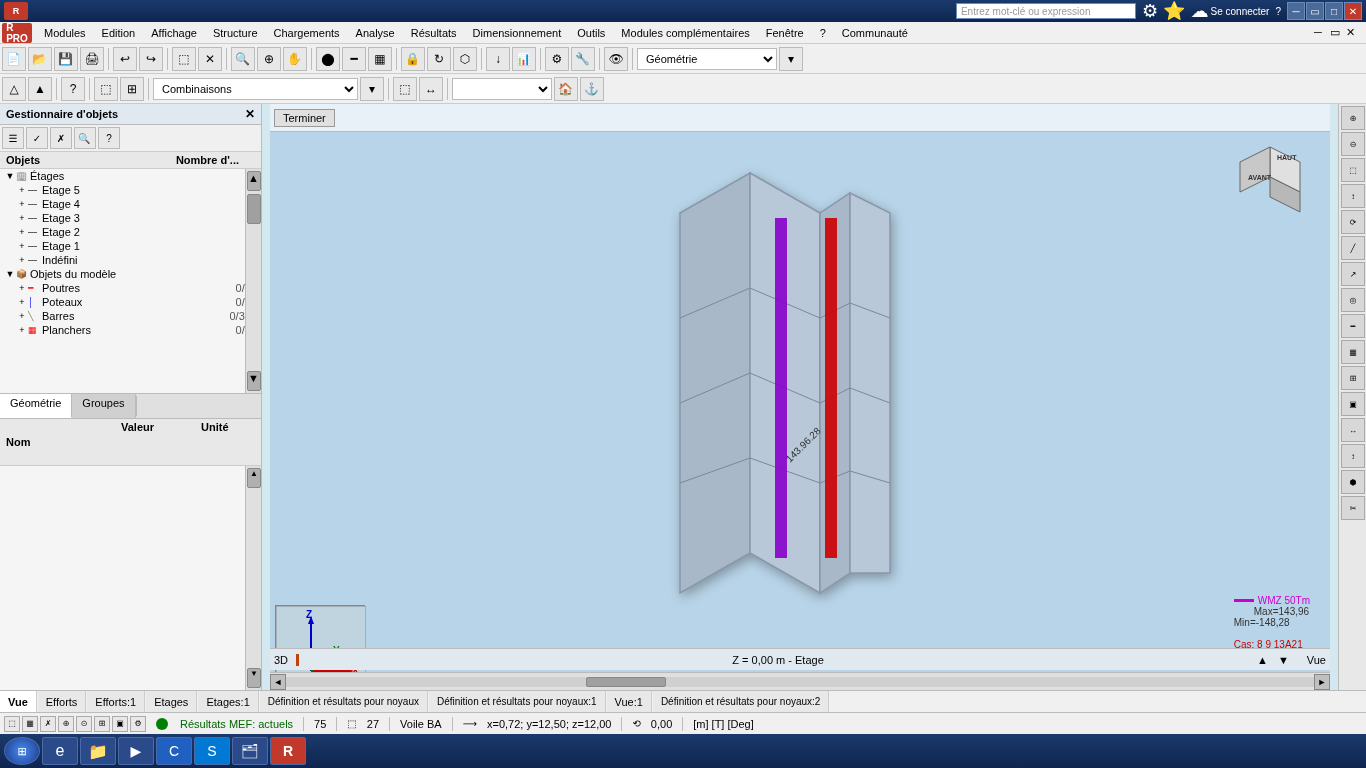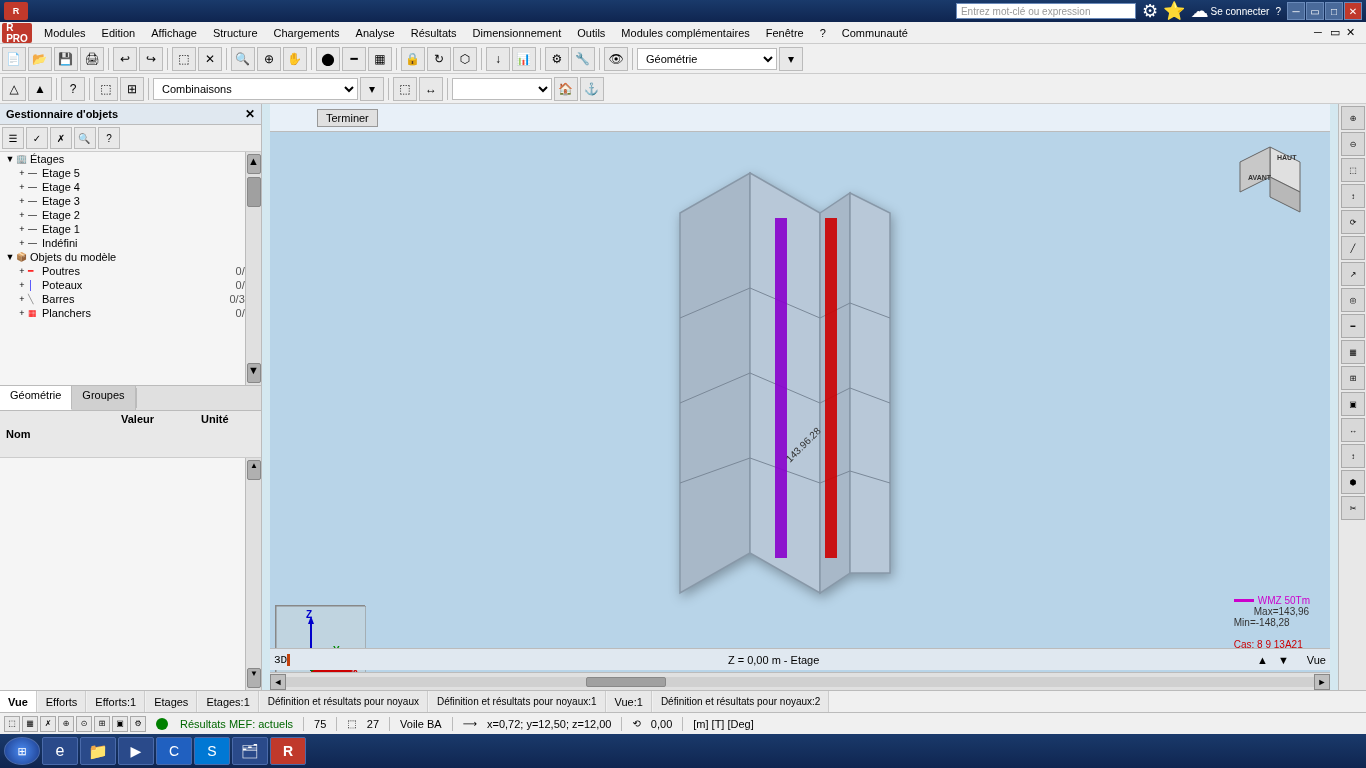--- a/index.html
+++ b/index.html
@@ -154,21 +154,21 @@
     #viewport-toolbar {
       height: 28px;
       background: #e8f0f8;
       border-bottom: 1px solid #bbb;
       display: flex;
       align-items: center;
       padding: 0 4px;
       gap: 4px;
     }
     #terminate-btn {
-      background: #e0e0e0; border: 1px solid #999; padding: 2px 8px; font-size: 11px; cursor: pointer; margin-left: 43px;
+      background: #e0e0e0; border: 1px solid #999; padding: 2px 8px; font-size: 11px; cursor: pointer;
     }
 
     #viewport-canvas {
       flex: 1;
       position: relative;
       overflow: hidden;
     }
 
     
     #nav-cube {
@@ -398,20 +398,25 @@
       <span>Gestionnaire d'objets</span>
       <span class="close-btn">✕</span>
     </div>
     <div id="panel-toolbar">
       <div class="pt-btn">☰</div>
       <div class="pt-btn">✓</div>
       <div class="pt-btn">✗</div>
       <div class="pt-btn">🔍</div>
       <div class="pt-btn">?</div>
     </div>
+    <div id="tree-header">
+      <div class="col-objets">Objets</div>
+      <div class="col-nombre">Nombre d'...</div>
+      <div style="width:16px;"></div>
+    </div>
     <div id="tree-scroll" style="height:180px;position:relative;">
 
       <div class="tree-item">
         <span class="indent" style="width:4px;"></span>
         <span class="expander">▼</span>
         <span class="item-icon">🏢</span>
         <span class="item-label">Étages</span>
         <span class="item-count"></span>
       </div>
       <div class="tree-item">
@@ -600,21 +605,21 @@
           <span style="display:inline-block;width:20px;height:3px;background:#cc00cc;"></span>
           <span>WMZ  50Tm</span>
         </div>
         <div style="color:#333;font-size:10px;margin-left:20px;">Max=143,96</div>
         <div style="color:#333;font-size:10px;">Min=-148,28</div>
         <br>
         <div style="color:#cc0000;font-size:10px;">Cas: 8 9  13A21</div>
       </div>
 
       <div id="viewport-bottom" style="position:absolute;bottom:20px;left:0;right:0;">
-        <span style="border-right:3px solid #c2410c;font-family:Liberation Mono, monospace;">3D</span>
+        <span style="border-right:3px solid #c2410c;padding-right:8px;">3D</span>
         <span style="flex:1;text-align:center;">Z = 0,00 m - Etage</span>
         <span>▲</span>
         <span>▼</span>
         <span style="margin-left:8px;">Vue</span>
       </div>
 
       <div id="h-scrollbar" style="position:absolute;bottom:0;left:0;right:0;height:18px;background:#e0e0e0;border-top:1px solid #bbb;display:flex;align-items:center;">
         <div style="width:16px;height:16px;background:#c0c0c0;border:1px solid #888;display:flex;align-items:center;justify-content:center;font-size:9px;">◄</div>
         <div style="flex:1;height:10px;background:#d0d0d0;position:relative;">
           <div style="width:80px;height:10px;background:#a0a0a0;position:absolute;left:300px;border:1px solid #888;border-radius:2px;"></div>

